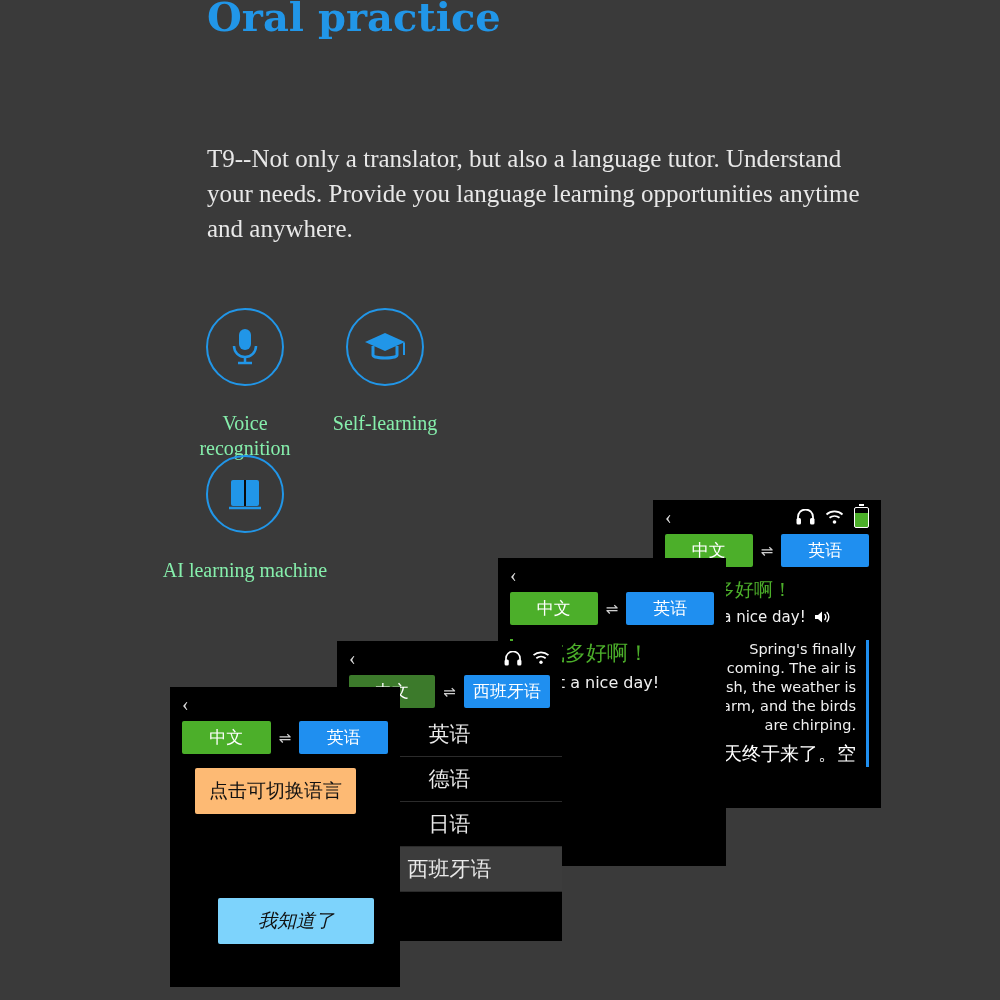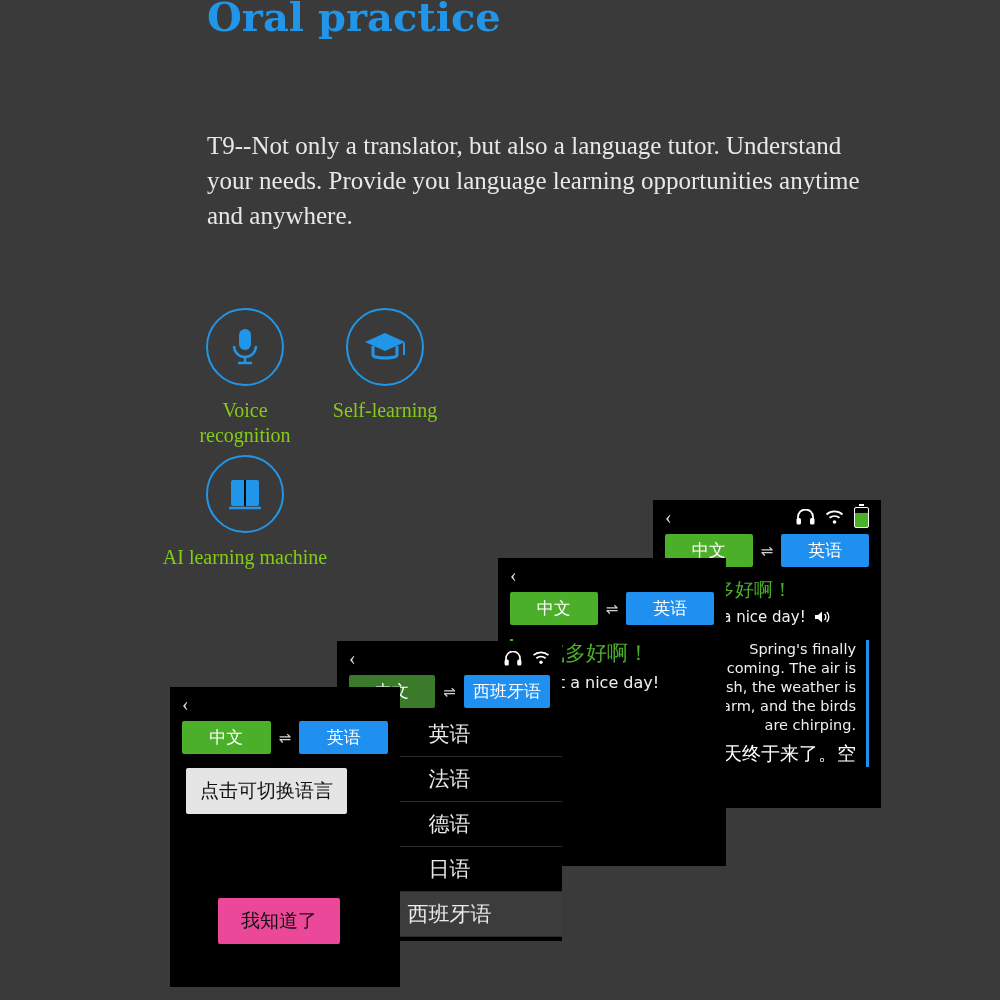--- a/index.html
+++ b/index.html
@@ -33,21 +33,21 @@
     color: #2196e8;
     font-size: 40px;
     line-height: 46px;
     letter-spacing: 0px;
   }
 
   
   .para {
     position: absolute;
     left: 207px;
-    top: 128px;
+    top: 141px;
     width: 680px;
     color: #e8e8e8;
     font-family: "Liberation Serif", serif;
     font-size: 25px;
     line-height: 35px;
   }
 
   
   .features {
     position: absolute;
@@ -65,22 +65,22 @@
     height: 78px;
     border: 2px solid #2196e8;
     border-radius: 50%;
     box-sizing: border-box;
     display: flex;
     align-items: center;
     justify-content: center;
     margin: 0 auto;
   }
   .feat-label {
-    margin-top: 12px;
-    color: #84cc16;
+    margin-top: 25px;
+    color: #86efac;
     font-family: "Liberation Serif", serif;
     font-size: 20px;
     line-height: 25px;
     white-space: pre-line;
   }
   #feat-voice   { left: 5px;   top: 8px;  width: 120px; }
   #feat-self    { left: 125px; top: 8px;  width: 160px; }
   #feat-ai      { left: 5px;   top: 155px; width: 120px; }
   #feat-ai .feat-label {
     width: 280px;
@@ -135,39 +135,40 @@
     color: #cfcfcf;
     font-size: 15px;
   }
 
   
   #device1 {
     left: 170px; top: 687px; width: 230px; height: 300px;
   }
   #device1 .tip {
     position: absolute;
-    left: 16px; top: 81px;
-    background: #e5e5e5;
+    left: 25px; top: 81px;
+    background: #fdba74;
     color: #111111;
     font-family: "DejaVu Sans", sans-serif;
     font-size: 19px;
     padding: 10px 14px;
     white-space: nowrap;
     border-radius: 2px;
   }
   #device1 .okbtn {
     position: absolute;
     left: 48px; top: 211px;
-    background: #ec4899;
+    background: #7dd3fc;
     color: #111111;
     font-family: "DejaVu Sans", sans-serif;
     font-size: 19px;
-    padding: 10px 23px;
+    padding: 10px 40px;
     border-radius: 2px;
     white-space: nowrap;
+    font-style: italic;
   }
 
   
   #device2 {
     left: 337px; top: 641px; width: 225px; height: 300px;
   }
   #device2 .langbar .chip-green { background: #3c7a2b; }
   #device2 .langbar .chip-blue  { background: #1f8ff0; }
   .lang-list { margin-top: 4px; }
   .lang-item {
@@ -378,21 +379,20 @@
         </svg>
       </span>
     </div>
     <div class="langbar">
       <span class="lang-chip chip-green">中文</span>
       <span class="swap">⇌</span>
       <span class="lang-chip chip-blue">西班牙语</span>
     </div>
     <div class="lang-list">
       <div class="lang-item">英语</div>
-      <div class="lang-item">法语</div>
       <div class="lang-item">德语</div>
       <div class="lang-item">日语</div>
       <div class="lang-item sel">西班牙语</div>
     </div>
   </div>
 
   <div class="device" id="device1">
     <div class="statusbar">
       <span class="back-chevron">‹</span>
     </div>

